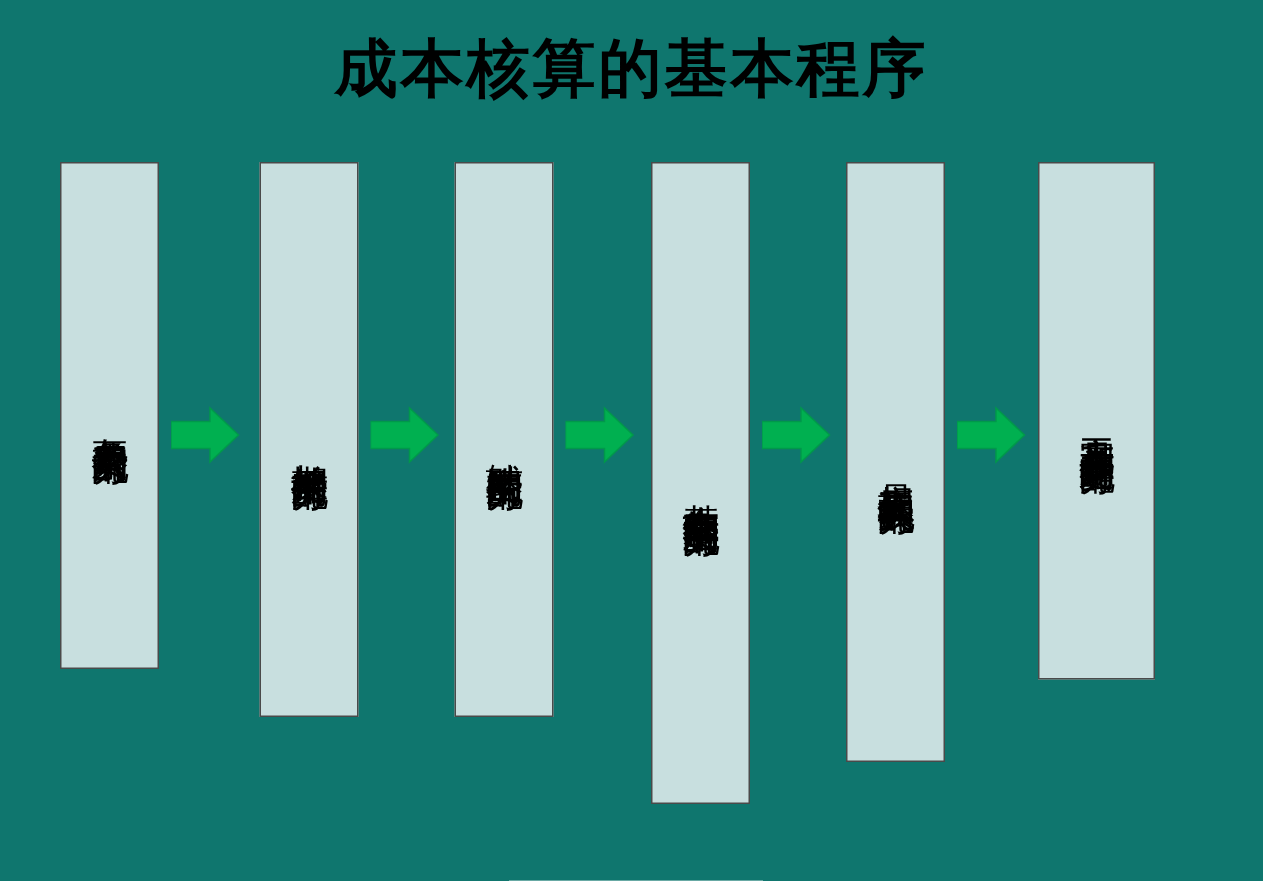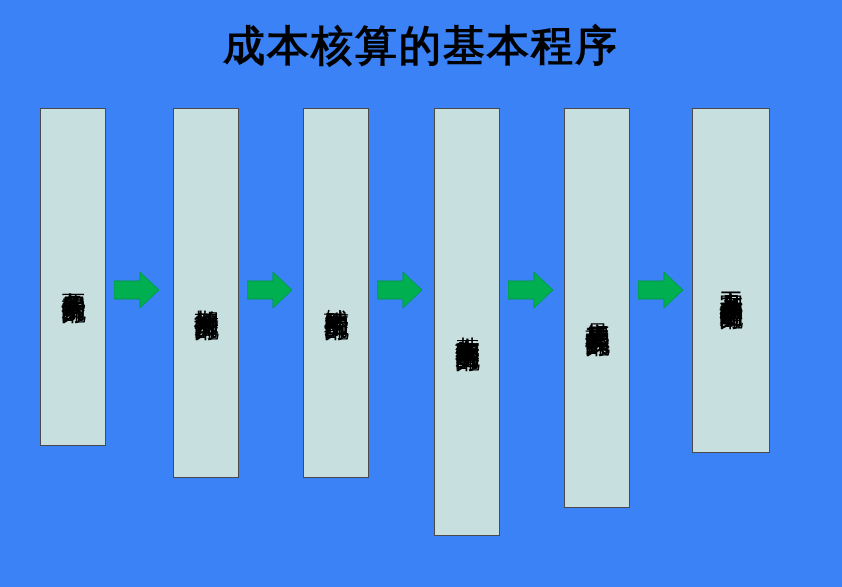--- a/index.html
+++ b/index.html
@@ -11,21 +11,21 @@
     width: 842px;
     height: 587px;
     font-family: "Liberation Sans", sans-serif;
     position: relative;
     overflow: hidden;
   }
   #slide {
     position: relative;
     width: 842px;
     height: 587px;
-    background: #3b82f6;
+    background: #0f766e;
   }
   #title {
     position: absolute;
     top: 18px;
     left: 0;
     width: 842px;
     text-align: center;
     font-family: "DejaVu Sans", sans-serif;
     font-weight: bold;
     font-size: 42px;

